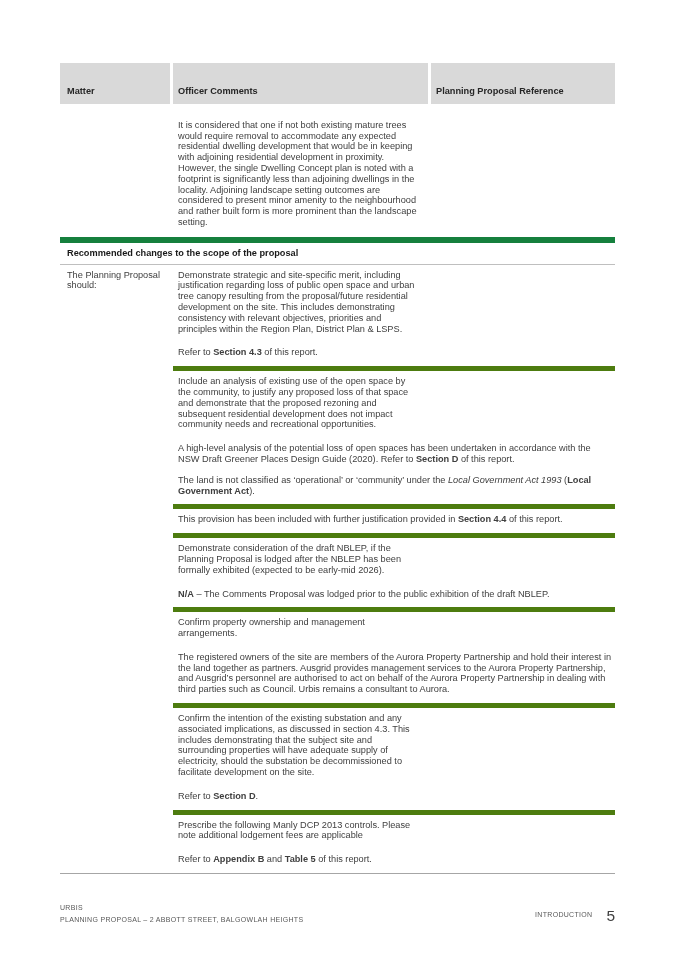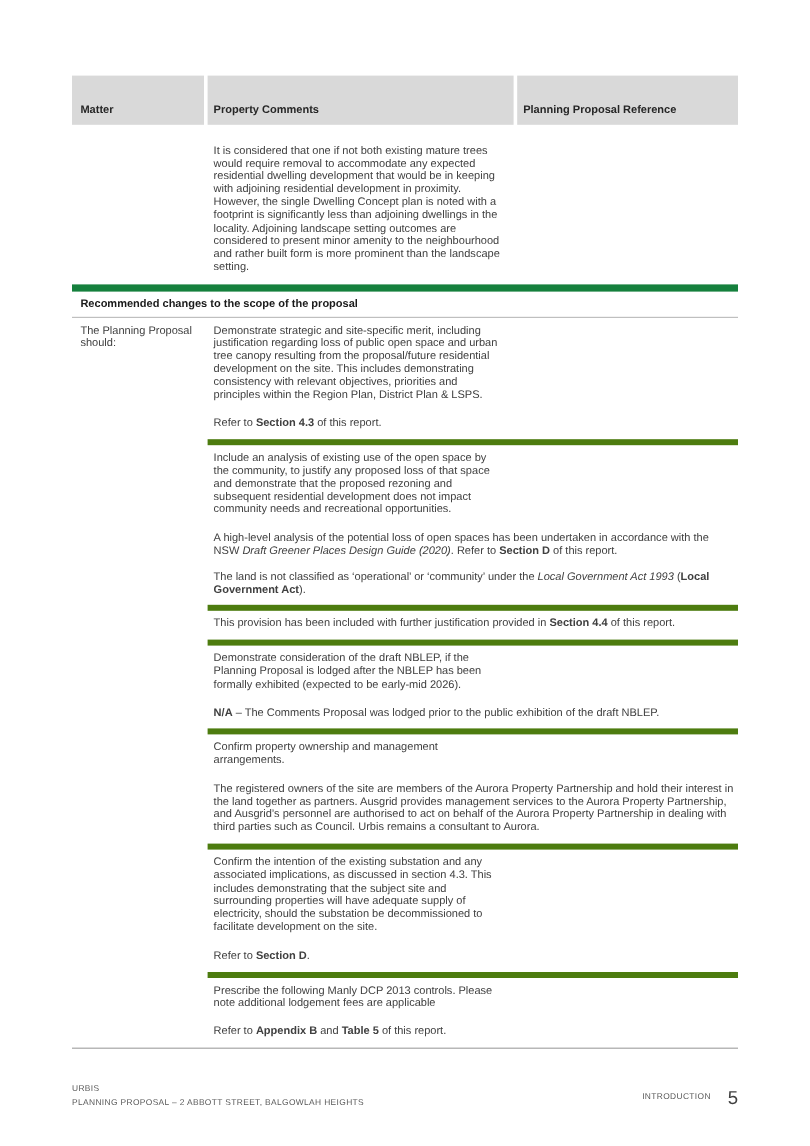--- a/index.html
+++ b/index.html
@@ -95,21 +95,21 @@
 </style>
 </head>
 <body>
 
 <div class="page">
 
   <div class="content">
 
     <div class="thead">
       <div class="hcell h1">Matter</div>
-      <div class="hcell h2">Property Comments</div>
+      <div class="hcell h2">Officer Comments</div>
       <div class="hcell h3">Planning Proposal Reference</div>
     </div>
 
     <div class="continuation">
       <div class="c1"></div>
       <div class="c2">It is considered that one if not both existing mature trees would require removal to accommodate any expected residential dwelling development that would be in keeping with adjoining residential development in proximity. However, the single Dwelling Concept plan is noted with a footprint is significantly less than adjoining dwellings in the locality. Adjoining landscape setting outcomes are considered to present minor amenity to the neighbourhood and rather built form is more prominent than the landscape setting.</div>
       <div class="c3"></div>
     </div>
 
     <div class="section-heading">Recommended changes to the scope of the proposal</div>
@@ -121,21 +121,21 @@
         <div class="sub-row">
           <div class="c2">Demonstrate strategic and site-specific merit, including justification regarding loss of public open space and urban tree canopy resulting from the proposal/future residential development on the site. This includes demonstrating consistency with relevant objectives, priorities and principles within the Region Plan, District Plan &amp; LSPS.</div>
           <div class="c3 rich">
               <p><span>Refer to </span><span style="font-weight: bold;">Section 4.3</span><span> of this report.</span></p>
             </div>
         </div>
 
         <div class="sub-row">
           <div class="c2">Include an analysis of existing use of the open space by the community, to justify any proposed loss of that space and demonstrate that the proposed rezoning and subsequent residential development does not impact community needs and recreational opportunities.</div>
           <div class="c3 rich">
-              <p><span>A high-level analysis of the potential loss of open spaces has been undertaken in accordance with the NSW </span><span style="font-style: italic;">Draft Greener Places Design Guide (2020)</span><span>. Refer to </span><span style="font-weight: bold;">Section D</span><span> of this report.</span></p>
+              <p><span>A high-level analysis of the potential loss of open spaces has been undertaken in accordance with the NSW </span><span style="">Draft Greener Places Design Guide (2020)</span><span>. Refer to </span><span style="font-weight: bold;">Section D</span><span> of this report.</span></p>
               <p><span>The land is not classified as ‘operational’ or ‘community’ under the </span><span style="font-style: italic;">Local Government Act 1993</span><span> (</span><span style="font-weight: bold;">Local Government Act</span><span>).</span></p>
             </div>
         </div>
 
         <div class="sub-row">
           <div class="c3 rich">
               <p><span>This provision has been included with further justification provided in </span><span style="font-weight: bold;">Section 4.4</span><span> of this report.</span></p>
             </div>
         </div>
 

